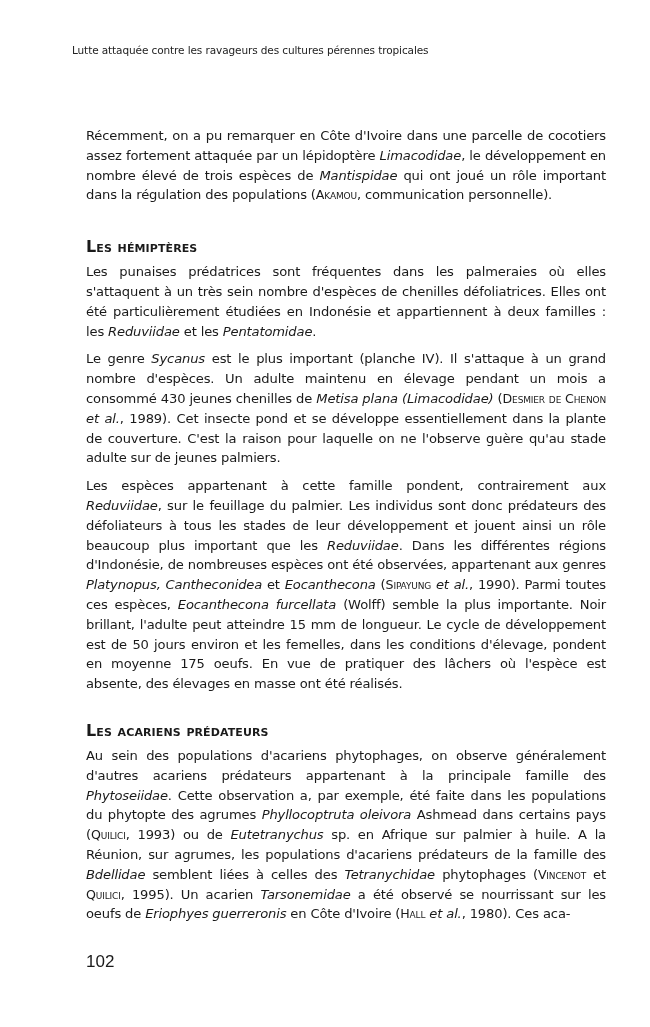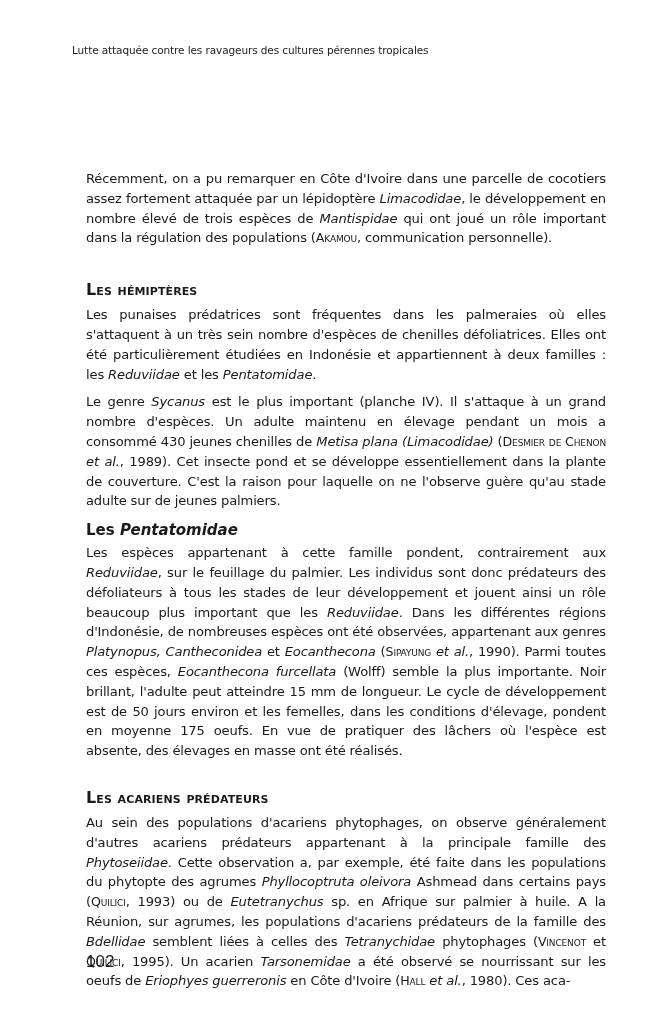--- a/index.html
+++ b/index.html
@@ -1,36 +1,35 @@
 <!DOCTYPE html>
 <html><head>
 <meta charset="utf-8">
 <style>
   html, body { margin: 0; padding: 0; background: #ffffff; }
   body { width: 650px; height: 1027px; position: relative; overflow: hidden;
          font-family: "DejaVu Sans", sans-serif; color: #1a1a1a; }
   .running-head { position: absolute; left: 72px; top: 44px; font-size: 10.5px; letter-spacing: -0.1px; color: #222; }
-  .content { position: absolute; left: 86px; top: 126px; width: 520px; margin-top: 43px; }
+  .content { position: absolute; left: 86px; top: 126px; width: 520px; }
   .para { font-size: 13.1px; line-height: 19.8px; text-align: justify; margin: 0; letter-spacing: -0.15px; }
   .para i { font-style: italic; }
   .sc { font-variant: small-caps; font-size: 12.6px; }
   .h-caps { font-size: 16px; margin: 0; letter-spacing: 0.1px; font-variant: small-caps; line-height: 18px; }
   .h-sub { font-size: 15px; margin: 0; line-height: 22px; }
   .h-sub i { font-style: italic; }
   .page-number { position: absolute; left: 86px; top: 952px; font-size: 17px; font-family: Liberation Sans, sans-serif; }
 </style>
 </head>
 <body>
 
 <div class="running-head">Lutte attaquée contre les ravageurs des cultures pérennes tropicales</div>
 
 <div class="content">
   <p class="para" style="margin-bottom:33px;"><span>Récemment, on a pu remarquer en Côte d'Ivoire dans une parcelle de cocotiers assez fortement attaquée par un lépidoptère </span><i>Limacodidae</i><span>, le développement en nombre élevé de trois espèces de </span><i>Mantispidae</i><span> qui ont joué un rôle important dans la régulation des populations (</span><span class="sc">Akamou</span><span>, communication personnelle).</span></p>
   <h3 class="h-caps" style="margin-bottom:6px;">Les hémiptères</h3>
   <p class="para" style="margin-bottom:8px;"><span>Les punaises prédatrices sont fréquentes dans les palmeraies où elles s'attaquent à un très sein nombre d'espèces de chenilles défoliatrices. Elles ont été particulièrement étudiées en Indonésie et appartiennent à deux familles : les </span><i>Reduviidae</i><span> et les </span><i>Pentatomidae</i><span>.</span></p>
   <p class="para" style="margin-bottom:8px;"><span>Le genre </span><i>Sycanus</i><span> est le plus important (planche IV). Il s'attaque à un grand nombre d'espèces. Un adulte maintenu en élevage pendant un mois a consommé 430 jeunes chenilles de </span><i>Metisa plana (Limacodidae)</i><span> (</span><span class="sc">Desmier de Chenon</span><span> </span><i>et al.</i><span>, 1989). Cet insecte pond et se développe essentiellement dans la plante de couverture. C'est la raison pour laquelle on ne l'observe guère qu'au stade adulte sur de jeunes palmiers.</span></p>
-  <h4 class="h-sub" style="margin-bottom:2px;"><span>Les </span><i>Pentatomidae</i></h4>
   <p class="para" style="margin-bottom:28px;"><span>Les espèces appartenant à cette famille pondent, contrairement aux </span><i>Reduviidae</i><span>, sur le feuillage du palmier. Les individus sont donc prédateurs des défoliateurs à tous les stades de leur développement et jouent ainsi un rôle beaucoup plus important que les </span><i>Reduviidae</i><span>. Dans les différentes régions d'Indonésie, de nombreuses espèces ont été observées, appartenant aux genres </span><i>Platynopus, Cantheconidea</i><span> et </span><i>Eocanthecona</i><span> (</span><span class="sc">Sipayung</span><span> </span><i>et al.</i><span>, 1990). Parmi toutes ces espèces, </span><i>Eocanthecona furcellata</i><span> (Wolff) semble la plus importante. Noir brillant, l'adulte peut atteindre 15 mm de longueur. Le cycle de développement est de 50 jours environ et les femelles, dans les conditions d'élevage, pondent en moyenne 175 oeufs. En vue de pratiquer des lâchers où l'espèce est absente, des élevages en masse ont été réalisés.</span></p>
   <h3 class="h-caps" style="margin-bottom:6px;">Les acariens prédateurs</h3>
   <p class="para"><span>Au sein des populations d'acariens phytophages, on observe généralement d'autres acariens prédateurs appartenant à la principale famille des </span><i>Phytoseiidae</i><span>. Cette observation a, par exemple, été faite dans les populations du phytopte des agrumes </span><i>Phyllocoptruta oleivora</i><span> Ashmead dans certains pays (</span><span class="sc">Quilici</span><span>, 1993) ou de </span><i>Eutetranychus</i><span> sp. en Afrique sur palmier à huile. A la Réunion, sur agrumes, les populations d'acariens prédateurs de la famille des </span><i>Bdellidae</i><span> semblent liées à celles des </span><i>Tetranychidae</i><span> phytophages (</span><span class="sc">Vincenot</span><span> et </span><span class="sc">Quilici</span><span>, 1995). Un acarien </span><i>Tarsonemidae</i><span> a été observé se nourrissant sur les oeufs de </span><i>Eriophyes guerreronis</i><span> en Côte d'Ivoire (</span><span class="sc">Hall</span><span> </span><i>et al.</i><span>, 1980). Ces aca-</span></p>
 </div>
 
 <div class="page-number">102</div>
 
 </body></html>

